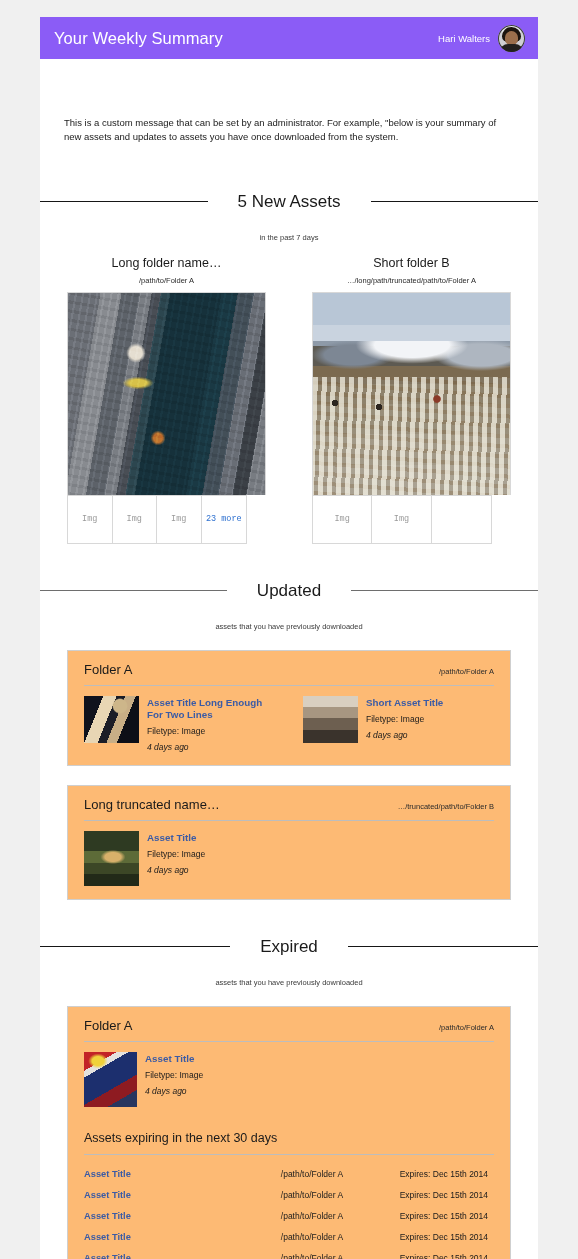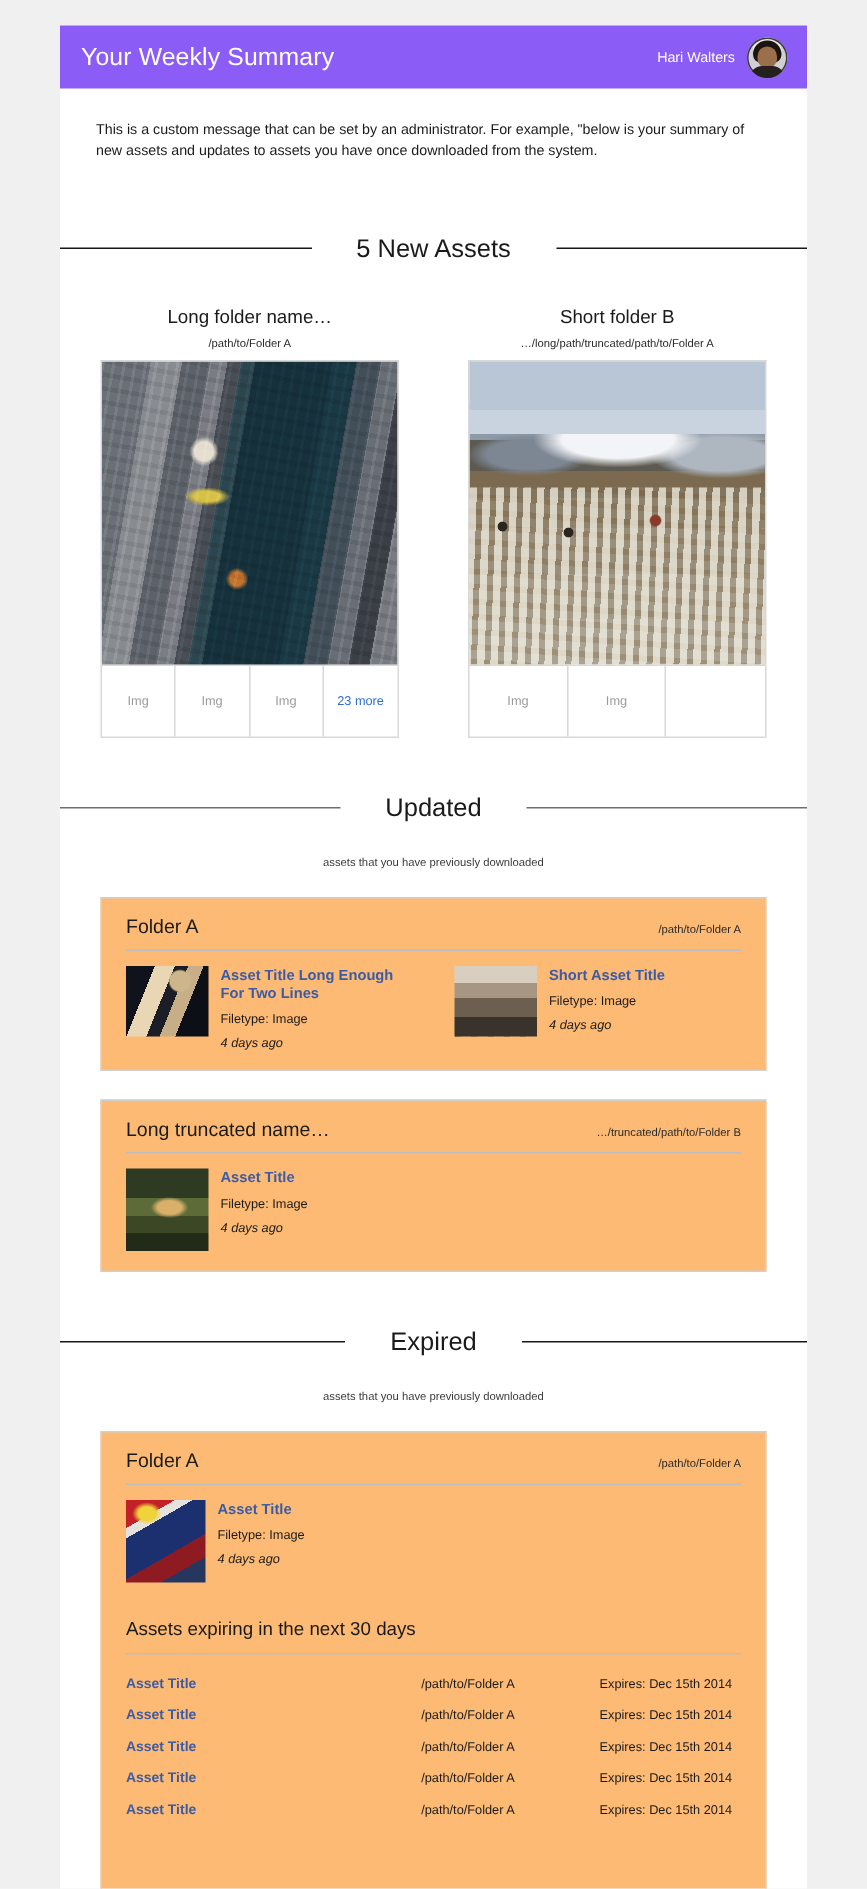--- a/index.html
+++ b/index.html
@@ -49,20 +49,21 @@
     position: absolute; left: 2px; bottom: 0; width: 23px; height: 8px;
     background: #23201e; border-radius: 10px 10px 0 0;
   }
 
   
   .intro {
     padding: 21px 24px 22px 24px;
     font-size: 9.5px;
     line-height: 1.5;
     color: #1a1a1a;
+    margin-top: 36px;
   }
 
   
   .section-head {
     display: flex; align-items: center; gap: 14px;
     padding: 0; margin: 0;
   }
   .section-head .rule { flex: 1 1 auto; height: 0; border-top: 1.5px solid #161616; }
   .section-head .rule.gray { border-top: 1.5px solid #6e6e6e; }
   .section-head h2 {
@@ -139,21 +140,21 @@
     content:""; position:absolute; left:0; right:0; top:42%; bottom:0;
     background:
       radial-gradient(circle 5px at 22px 26px, #2b2520 0 60%, rgba(43,37,32,0) 70%),
       radial-gradient(circle 5px at 66px 30px, #2b2520 0 60%, rgba(43,37,32,0) 70%),
       radial-gradient(circle 6px at 124px 22px, #8a3a28 0 55%, rgba(138,58,40,0) 72%),
       repeating-linear-gradient(92deg, rgba(226,222,208,.85) 0 5px, rgba(120,108,88,.55) 5px 9px),
       repeating-linear-gradient(4deg, rgba(150,100,45,.30) 0 4px, rgba(255,255,255,.15) 4px 10px);
   }
 
   .thumbstrip {
-    width: 199px; display: flex; border: 1px solid #d8d8d8;
+    width: 180px; display: flex; border: 1px solid #d8d8d8; font-family: Liberation Mono, monospace;
   }
   .thumbstrip .cell {
     height: 47px; border-right: 1px solid #d8d8d8;
     display: flex; align-items: center; justify-content: center;
     font-size: 8.5px; color: #9b9b9b;
   }
   .thumbstrip .cell:last-child { border-right: none; text-align: center; }
   .thumbstrip.four .cell  { width: 25%; }
   .thumbstrip.three .cell { width: 33.33%; }
   .thumbstrip .cell.more { color: #2c6fcf; font-size: 8.5px; }
@@ -255,20 +256,21 @@
     </div>
 
     <div class="intro">This is a custom message that can be set by an administrator. For example, "below is your summary of new assets and updates to assets you have once downloaded from the system.</div>
 
     <div class="sec-new">
       <div class="section-head">
         <span class="rule"></span>
         <h2>5 New Assets</h2>
         <span class="rule"></span>
       </div>
+      <div class="section-sub">in the past 7 days</div>
 
       <div class="new-grid">
 
         <div class="folder-col">
           <div class="fname">Long folder name…</div>
           <div class="fpath">/path/to/Folder A</div>
           <div class="hero aerial"></div>
           <div class="thumbstrip four">
             <div class="cell">Img</div>
             <div class="cell">Img</div>

